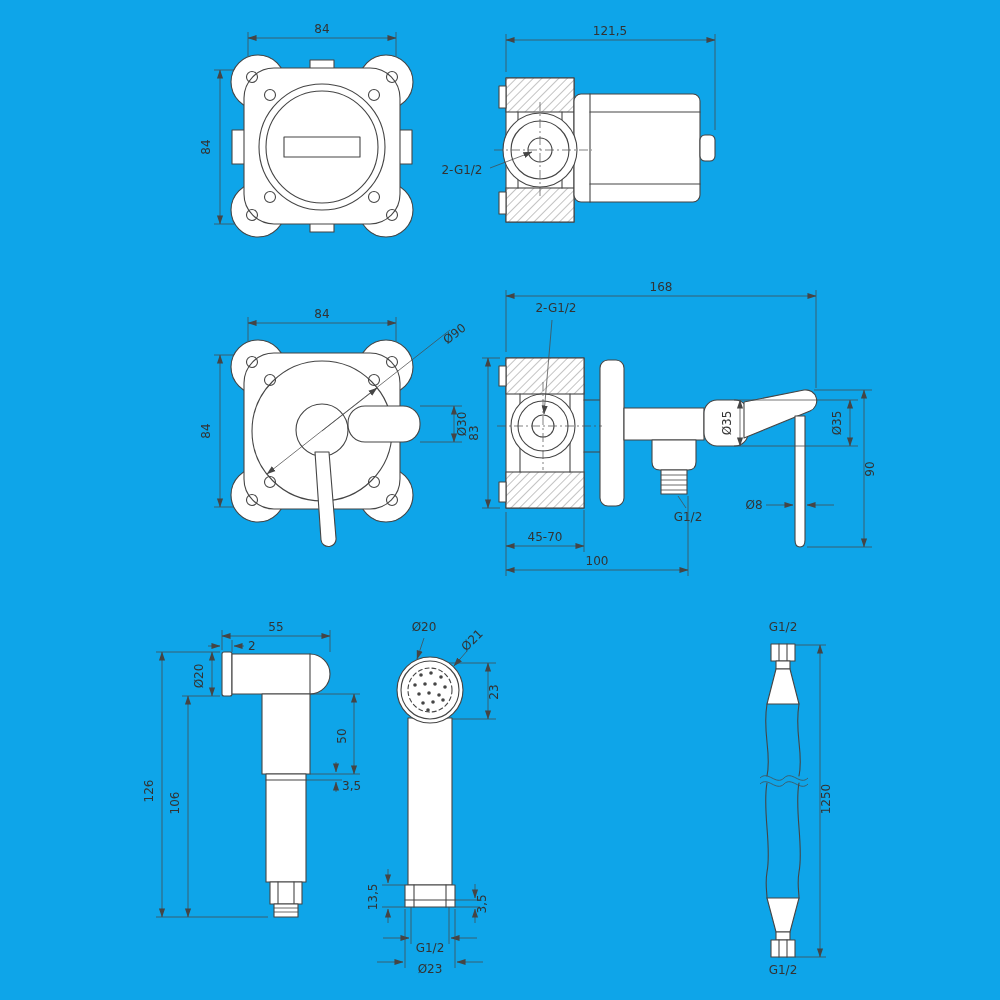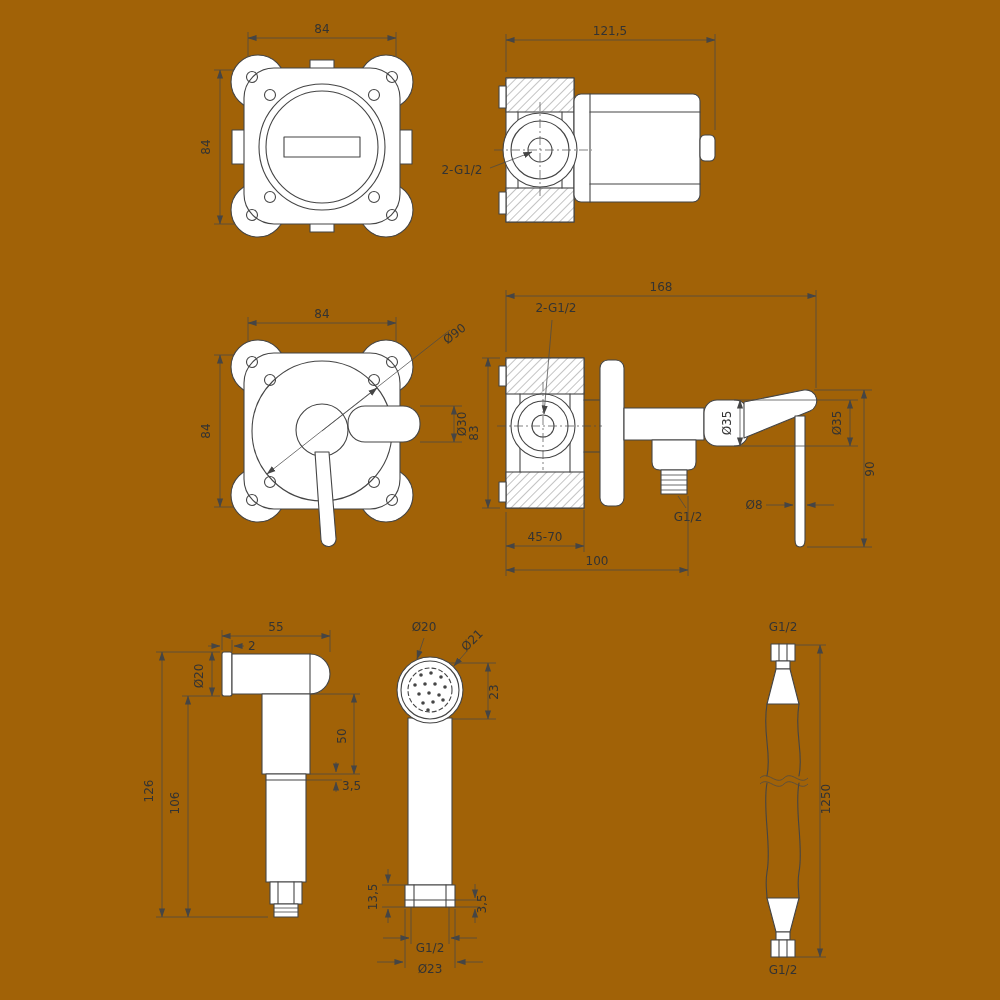--- a/index.html
+++ b/index.html
@@ -1,16 +1,16 @@
 <!DOCTYPE html>
 <html><head>
 <meta charset="utf-8">
 <style>
   html,body{margin:0;padding:0;background:#ffffff;}
-  .sheet{width:1000px;height:1000px;background:#a16207;position:relative;font-family:"DejaVu Sans","Liberation Sans",sans-serif;}
+  .sheet{width:1000px;height:1000px;background:#0ea5e9;position:relative;font-family:"DejaVu Sans","Liberation Sans",sans-serif;}
   svg{display:block;}
   svg text{font-family:"DejaVu Sans","Liberation Sans",sans-serif;font-size:12px;fill:#333333;}
   .o  {fill:none;stroke:#454545;stroke-width:1.1;stroke-linejoin:round;stroke-linecap:round;}
   .ow {fill:#ffffff;stroke:#454545;stroke-width:1.1;stroke-linejoin:round;}
   .hb {fill:url(#hatch);stroke:#454545;stroke-width:1.1;}
   .d  {fill:none;stroke:#4a4a4a;stroke-width:.75;}
   .cl {fill:none;stroke:#4a4a4a;stroke-width:.7;stroke-dasharray:9 3 2 3;}
   .dash{stroke-dasharray:4 3;}
   .dot{fill:#454545;stroke:none;}
   .thin{fill:none;stroke:#454545;stroke-width:.8;}

